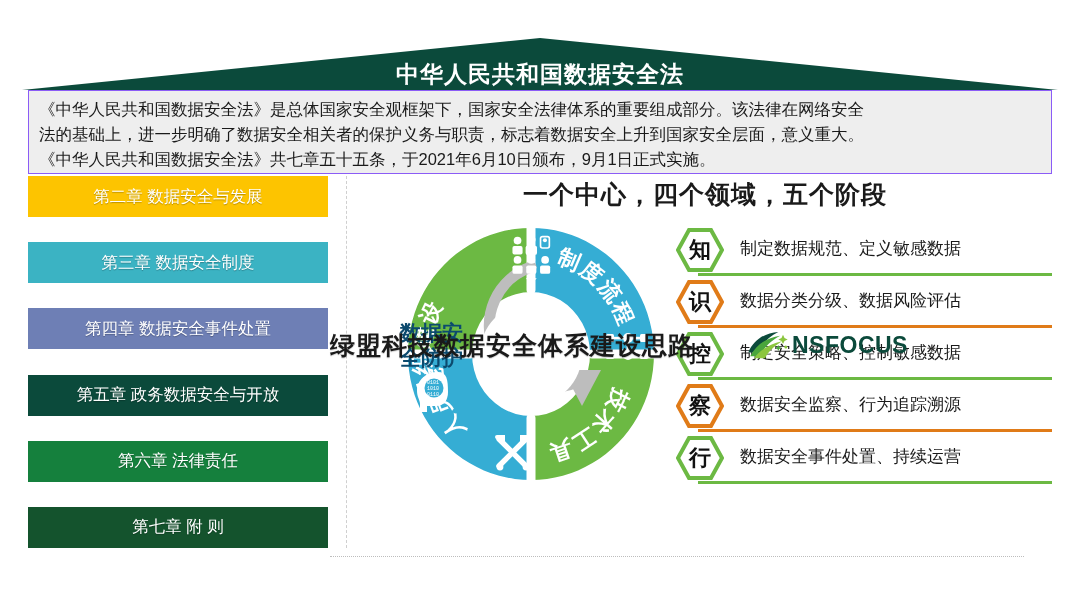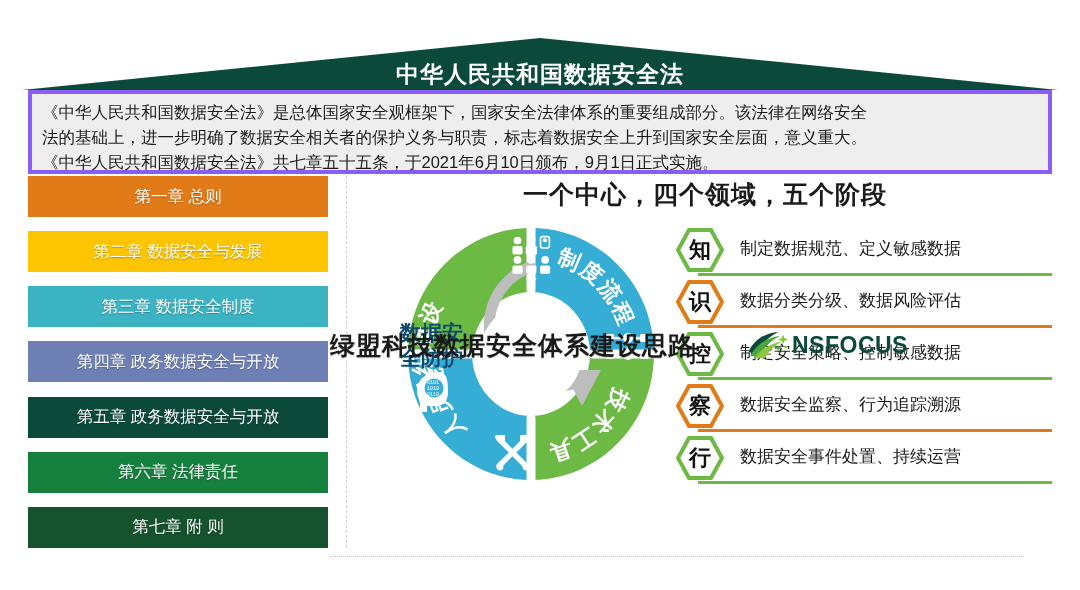--- a/index.html
+++ b/index.html
@@ -18,21 +18,21 @@
   }
   .banner-text{
     position:absolute;left:0;right:0;bottom:3px;text-align:center;
     color:#ffffff;font-size:23px;font-weight:bold;letter-spacing:1px;
     line-height:1.1;
   }
 
   
   .intro{
     position:absolute;left:28px;top:90px;width:1024px;height:84px;
-    background:#eeeeee;border:4px solid #8b5cf6;
+    background:#eeeeee;border:1px solid #8b5cf6;
     box-sizing:border-box;padding:6px 10px 0 10px;
   }
   .intro p{
     margin:0;color:#1a1a1a;font-size:16.5px;line-height:25px;
     text-align:justify;letter-spacing:0px;
   }
 
   
   .body-area{position:absolute;left:28px;top:176px;width:1024px;height:380px;}
 
@@ -121,31 +121,28 @@
 
   <div class="intro">
     <p>《中华人民共和国数据安全法》是总体国家安全观框架下，国家安全法律体系的重要组成部分。该法律在网络安全</p>
     <p>法的基础上，进一步明确了数据安全相关者的保护义务与职责，标志着数据安全上升到国家安全层面，意义重大。</p>
     <p>《中华人民共和国数据安全法》共七章五十五条，于2021年6月10日颁布，9月1日正式实施。</p>
   </div>
 
   <div class="body-area">
 
     <div class="chapters">
-      <div class="chapter" style="background:#e07b18">
-        <span>第一章 总则</span>
-      </div>
       <div class="chapter" style="background:#fdc400">
         <span>第二章 数据安全与发展</span>
       </div>
       <div class="chapter" style="background:#3bb3c3">
         <span>第三章 数据安全制度</span>
       </div>
       <div class="chapter" style="background:#6e7fb5">
-        <span>第四章 政务数据安全与开放</span>
+        <span>第四章 数据安全事件处置</span>
       </div>
       <div class="chapter" style="background:#0b4a3b">
         <span>第五章 政务数据安全与开放</span>
       </div>
       <div class="chapter" style="background:#15803d">
         <span>第六章 法律责任</span>
       </div>
       <div class="chapter" style="background:#14532d">
         <span>第七章 附 则</span>
       </div>

